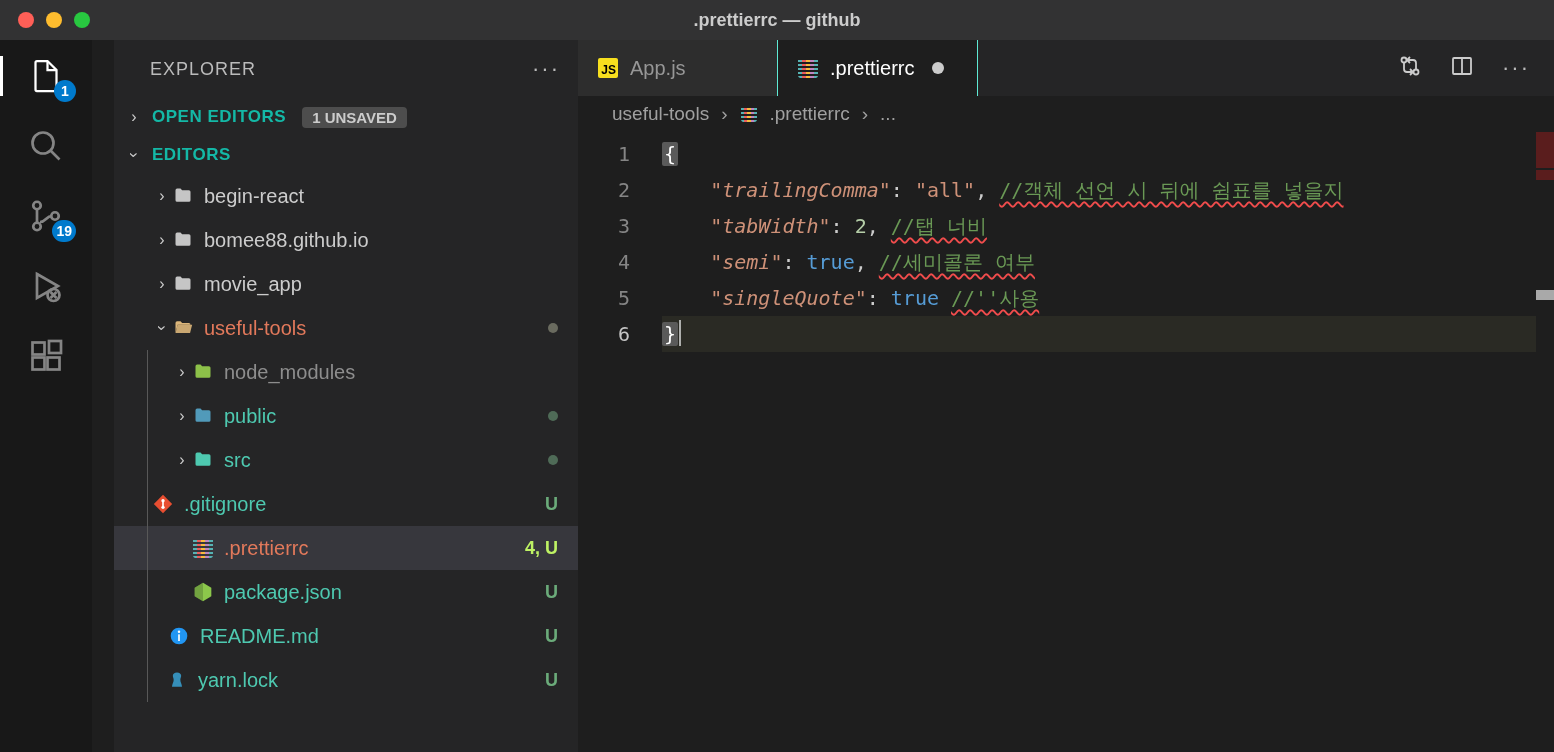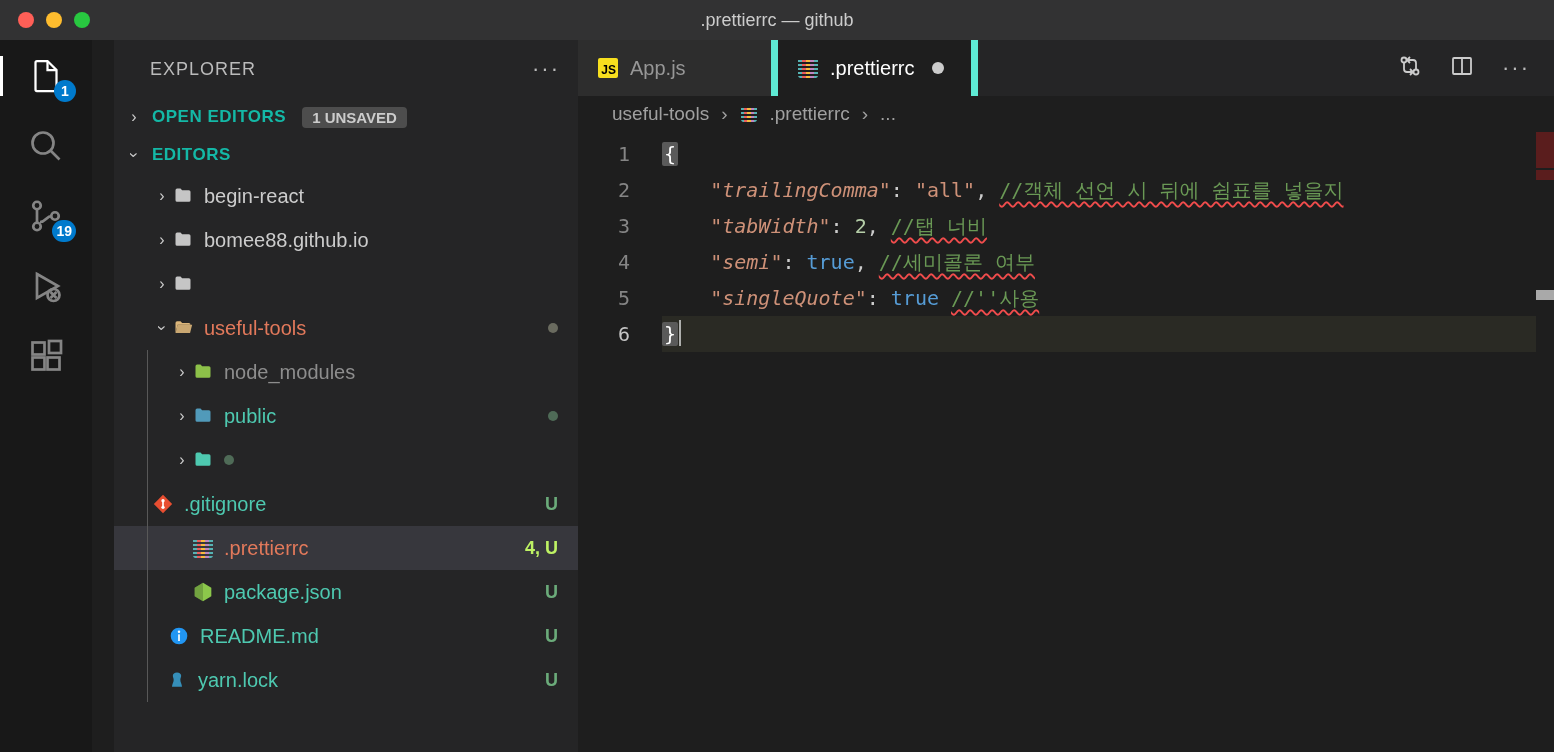--- a/index.html
+++ b/index.html
@@ -28,20 +28,21 @@
   .traffic-light { width: 16px; height: 16px; border-radius: 50%; }
   .tl-close { background: #ff5f57; }
   .tl-min { background: #febc2e; }
   .tl-max { background: #28c840; }
   .titlebar-title {
     position: absolute;
     left: 50%;
     transform: translateX(-50%);
     font-size: 18px;
     color: #cccccc;
+    font-weight: bold;
   }
   .main-content {
     flex: 1;
     display: flex;
     min-height: 0;
   }
   .activity-bar {
     width: 92px;
     background: #181818;
     display: flex;
@@ -168,21 +169,21 @@
     background: #252526;
     display: flex;
     align-items: stretch;
   }
   .tab {
     display: flex;
     align-items: center;
     padding: 0 20px;
     gap: 12px;
     background: #2d2d2d;
-    border-right: 7px solid #5eead4;
+    border-right: 1px solid #5eead4;
     cursor: pointer;
     font-size: 20px;
     color: #969696;
     min-width: 200px;
   }
   .tab.active { background: #1e1e1e; color: #ffffff; }
   .tab-icon { width:20px; height:20px; display:flex; align-items:center; justify-content:center; }
   .tab-dirty { width:12px; height:12px; border-radius:50%; background:#cccccc; margin-left: 6px; }
   .tab-actions {
     margin-left: auto;
@@ -351,20 +352,21 @@
           </span>
         <span class="label">bomee88.github.io</span>
       </div>
       <div class="tree-row" style="padding-left:38px">
         <span class="tw">›</span>
         <span class="icon folder-icon">
             <svg width="20" height="20" viewBox="0 0 24 24" fill="currentColor">
               <path d="M3 5a2 2 0 0 1 2-2h4l2 2h8a2 2 0 0 1 2 2v10a2 2 0 0 1-2 2H5a2 2 0 0 1-2-2V5z"></path>
             </svg>
           </span>
+        <span class="label">movie_app</span>
       </div>
       <div class="tree-row" style="padding-left:38px">
         <span class="tw" style="transform:rotate(90deg)">›</span>
         <span class="icon folder-icon-open">
             <svg width="20" height="20" viewBox="0 0 24 24" fill="currentColor">
               <path d="M3 6a2 2 0 0 1 2-2h4l2 2h8a2 2 0 0 1 2 2H5.5L3 18V6z"></path>
               <path d="M3 18l2.5-10H23l-2.5 10H3z" opacity="0.9"></path>
             </svg>
           </span>
         <span class="label orange">useful-tools</span>
@@ -393,20 +395,21 @@
         <span class="status-dot green"></span>
       </div>
       <div class="tree-row" style="padding-left:58px">
         <div class="tree-guide"></div>
         <span class="tw">›</span>
         <span class="icon folder-icon-teal">
             <svg width="20" height="20" viewBox="0 0 24 24" fill="currentColor">
               <path d="M3 5a2 2 0 0 1 2-2h4l2 2h8a2 2 0 0 1 2 2v10a2 2 0 0 1-2 2H5a2 2 0 0 1-2-2V5z"></path>
             </svg>
           </span>
+        <span class="label green">src</span>
         <span class="status-dot green"></span>
       </div>
       <div class="tree-row" style="padding-left:38px">
         <div class="tree-guide"></div>
         <span class="icon">
             <svg width="20" height="20" viewBox="0 0 24 24">
               <path fill="#e84e31" d="M12 1l11 11-11 11L1 12 12 1z"></path>
               <circle cx="12" cy="8" r="2" fill="#fff"></circle>
               <circle cx="12" cy="16" r="2" fill="#fff"></circle>
               <rect x="11" y="8" width="2" height="8" fill="#fff"></rect>

